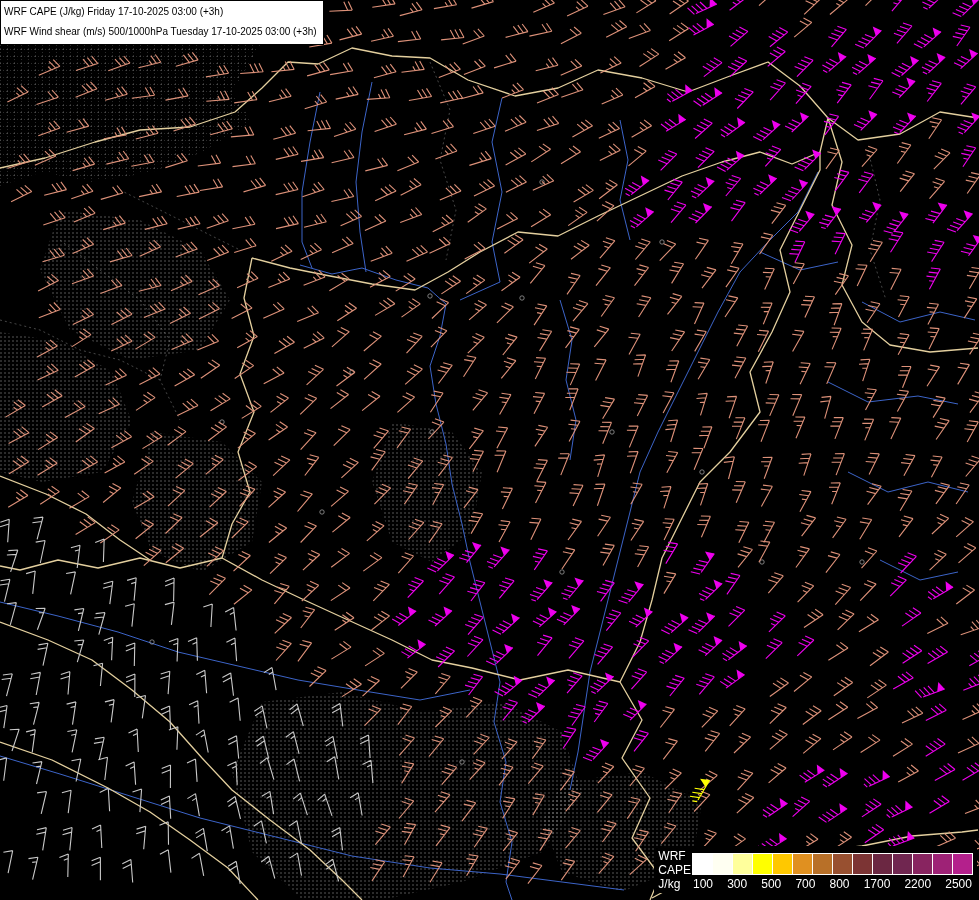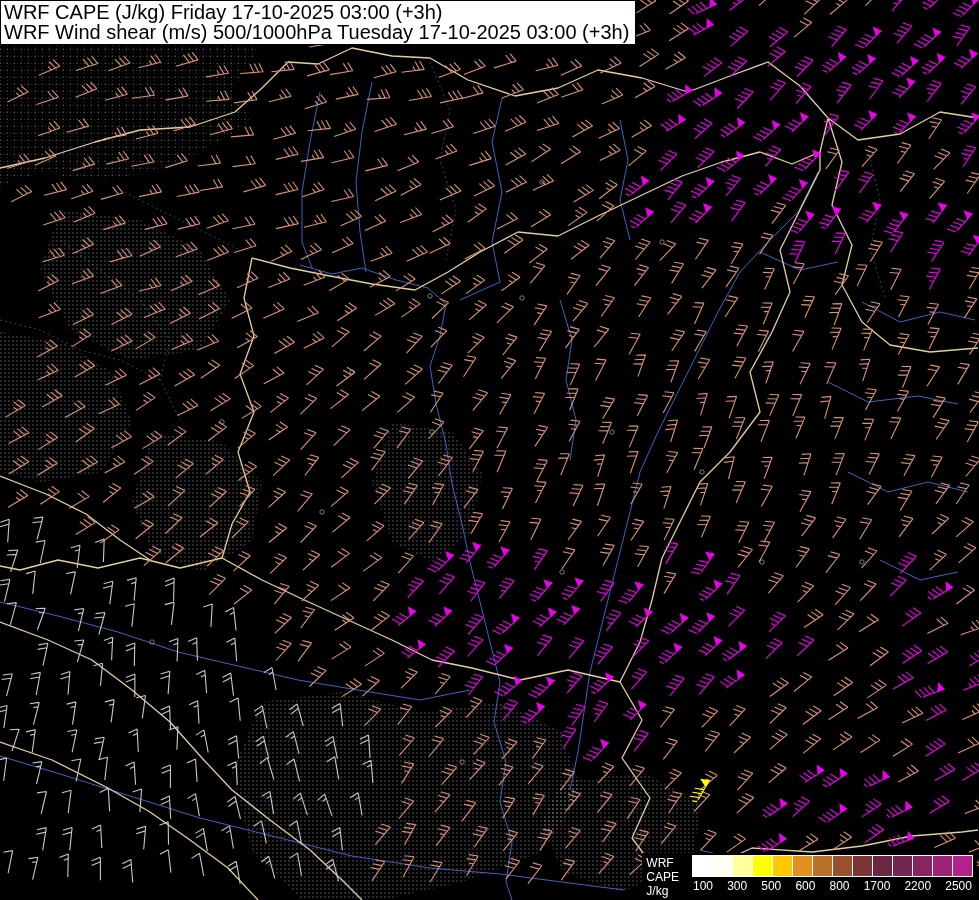--- a/index.html
+++ b/index.html
@@ -6,30 +6,30 @@
   html,body { background:#111; }
   body { font-family:"Liberation Sans", sans-serif; }
   #stage {
     position:relative; width:979px; height:900px;
     background:#000; overflow:hidden;
   }
   #map-svg { position:absolute; top:0; left:0; }
   .titlebox {
     position:absolute; top:0; left:0;
     background:#ffffff; color:#000;
-    font-size:20px; line-height:20px;
+    font-size:10px; line-height:20px;
     padding:1px 6px 2px 3px;
     border:1px solid #000;
     white-space:nowrap;
     z-index:5;
   }
   .legend {
-    position:absolute; right:2px; bottom:0;
+    position:absolute; right:2px; bottom:7px;
     background:#000; color:#fff;
-    display:flex; align-items:flex-start; gap:13px;
+    display:flex; align-items:flex-end; gap:1px;
     padding:2px 4px; font-size:12px; z-index:5;
   }
   .legend-left {
     display:flex; flex-direction:column; justify-content:space-between;
     align-items:flex-start; padding:1px 0 0 0;
   }
   .swatch-row { display:flex; }
   .swatch { width:21px; height:22px; border:1px solid #fff; margin-left:-1px; }
   .swatch:first-child { margin-left:0; }
   .tick-row { display:flex; justify-content:space-between; margin-top:2px; padding:0 1px; }
@@ -2792,21 +2792,21 @@
           <div class="swatch" style="background: rgb(107, 39, 66);"></div>
           <div class="swatch" style="background: rgb(112, 38, 80);"></div>
           <div class="swatch" style="background: rgb(136, 36, 96);"></div>
           <div class="swatch" style="background: rgb(158, 34, 118);"></div>
           <div class="swatch" style="background: rgb(180, 32, 140);"></div>
         </div>
       <div class="tick-row">
           <span>100</span>
           <span>300</span>
           <span>500</span>
-          <span>600</span>
+          <span>700</span>
           <span>800</span>
           <span>1700</span>
           <span>2200</span>
           <span>2500</span>
         </div>
     </div>
   </div>
 
 </div>
 

